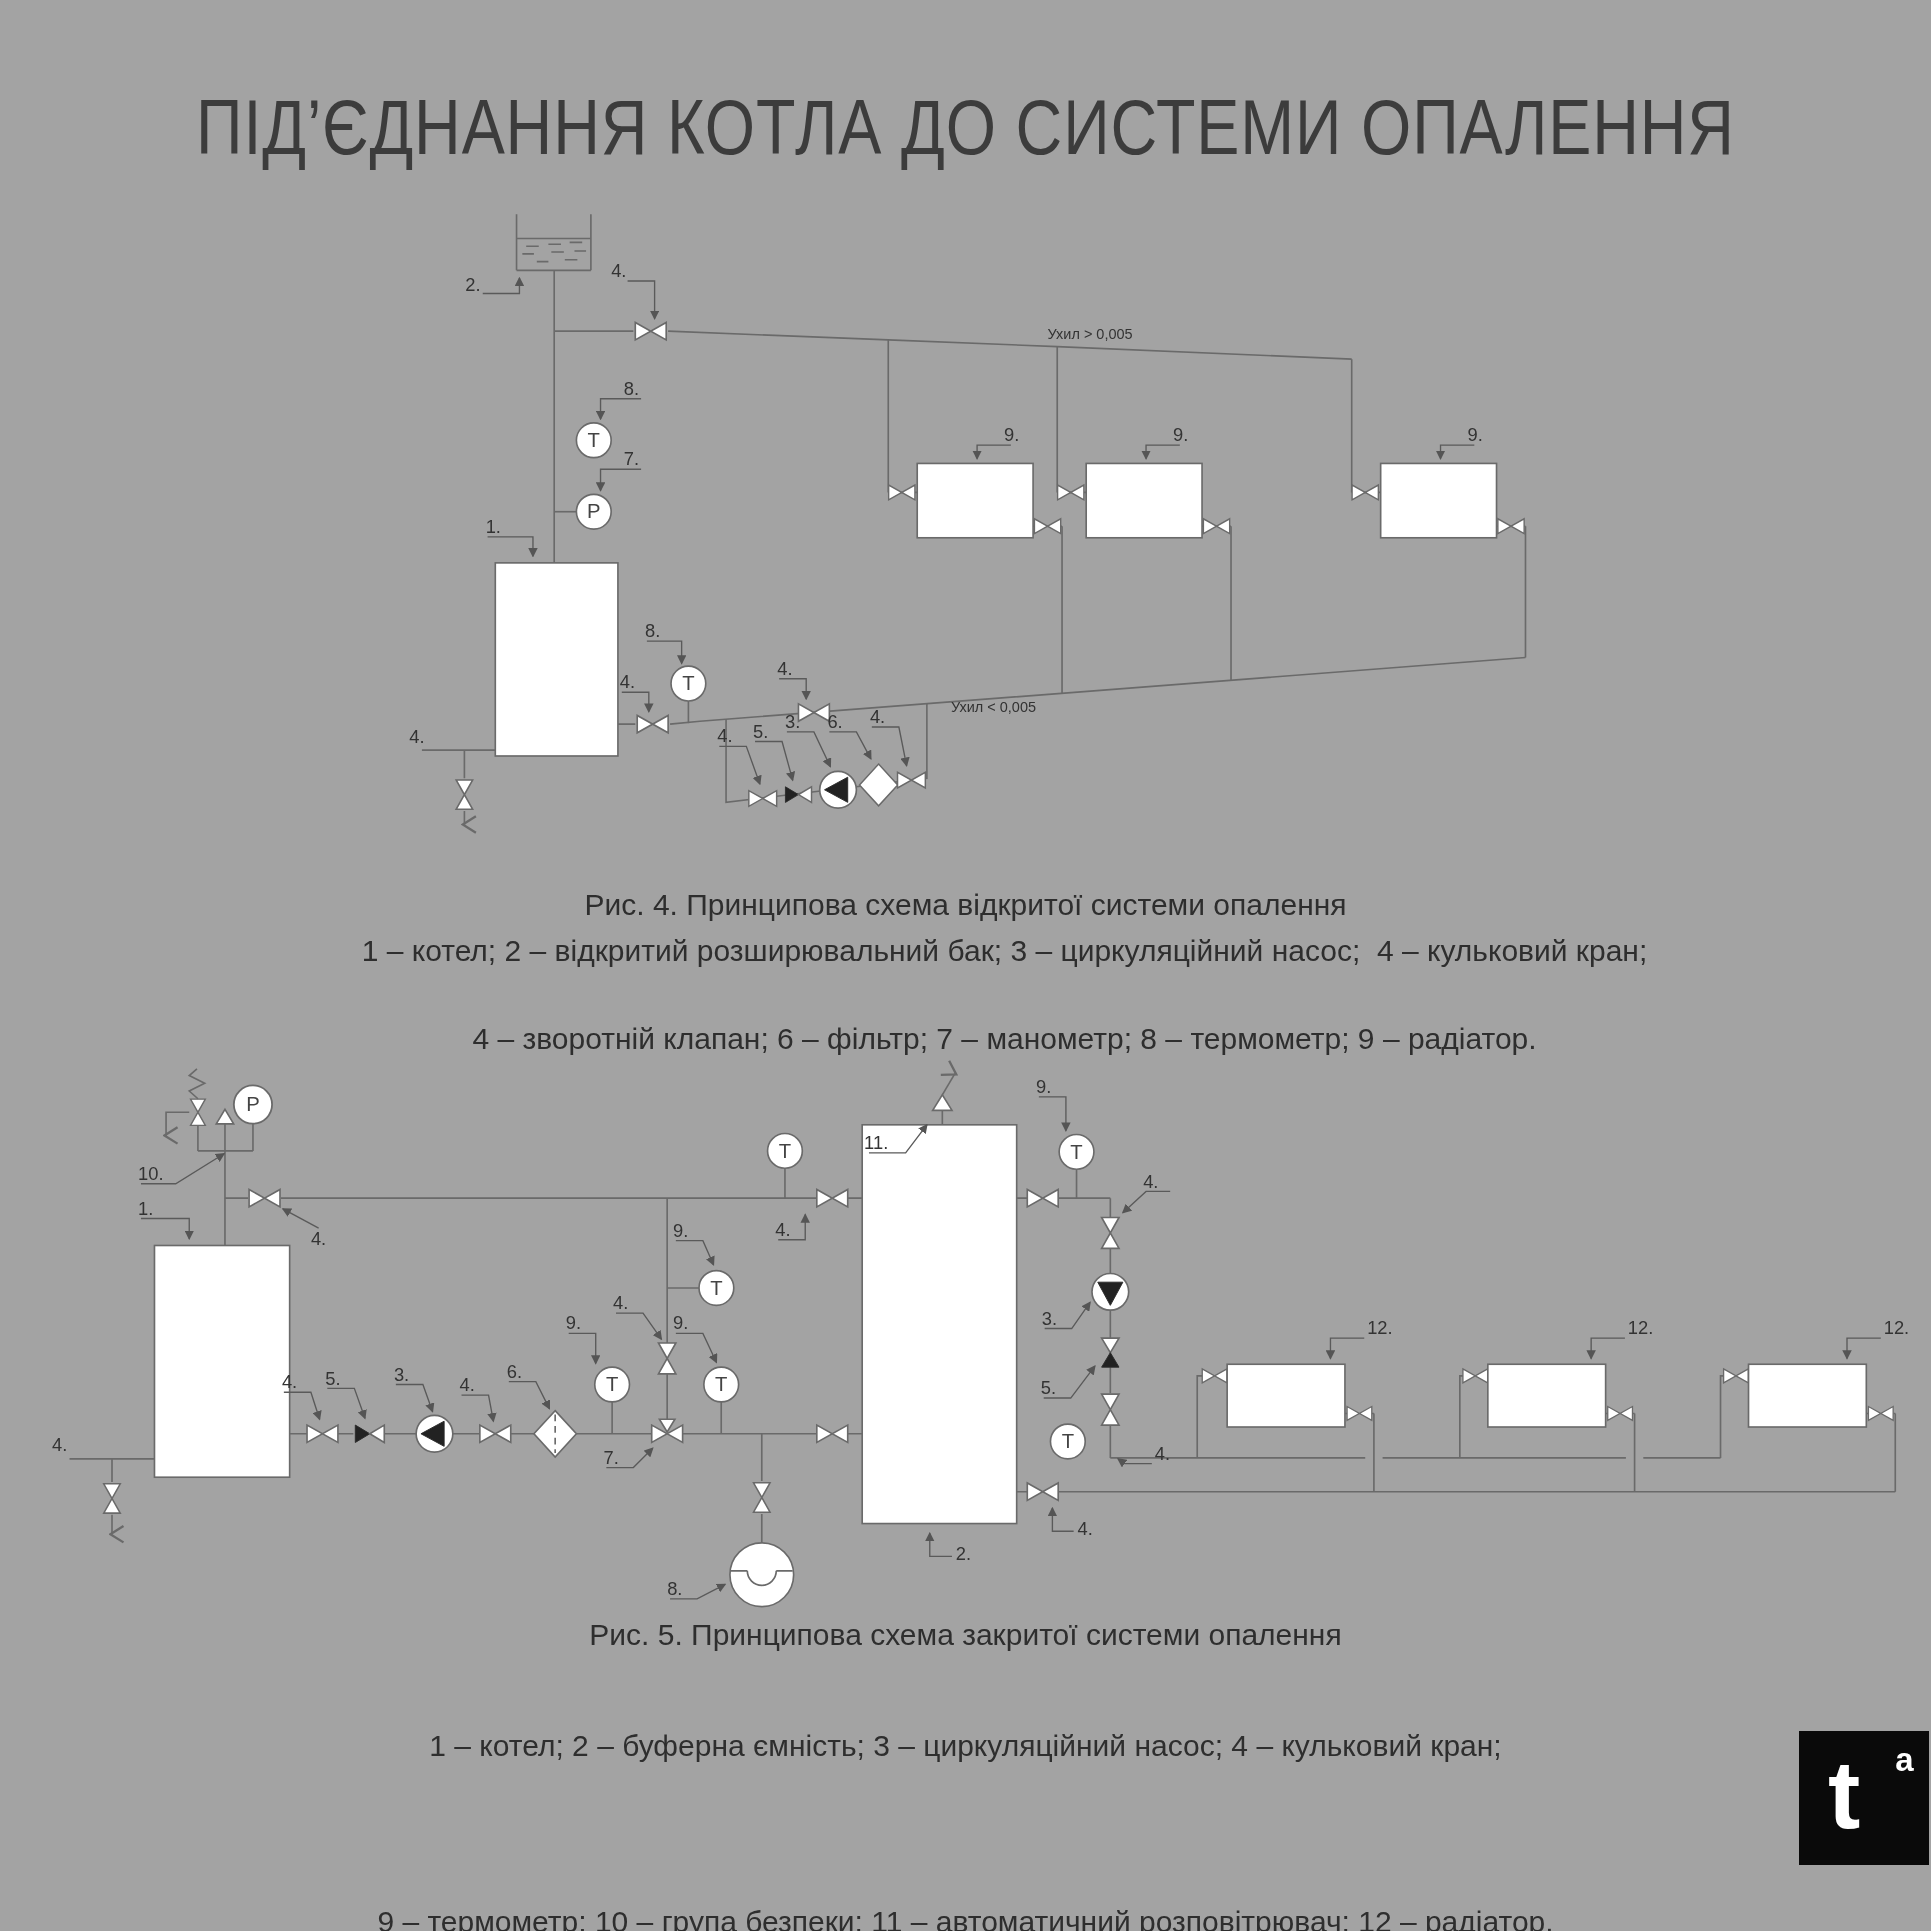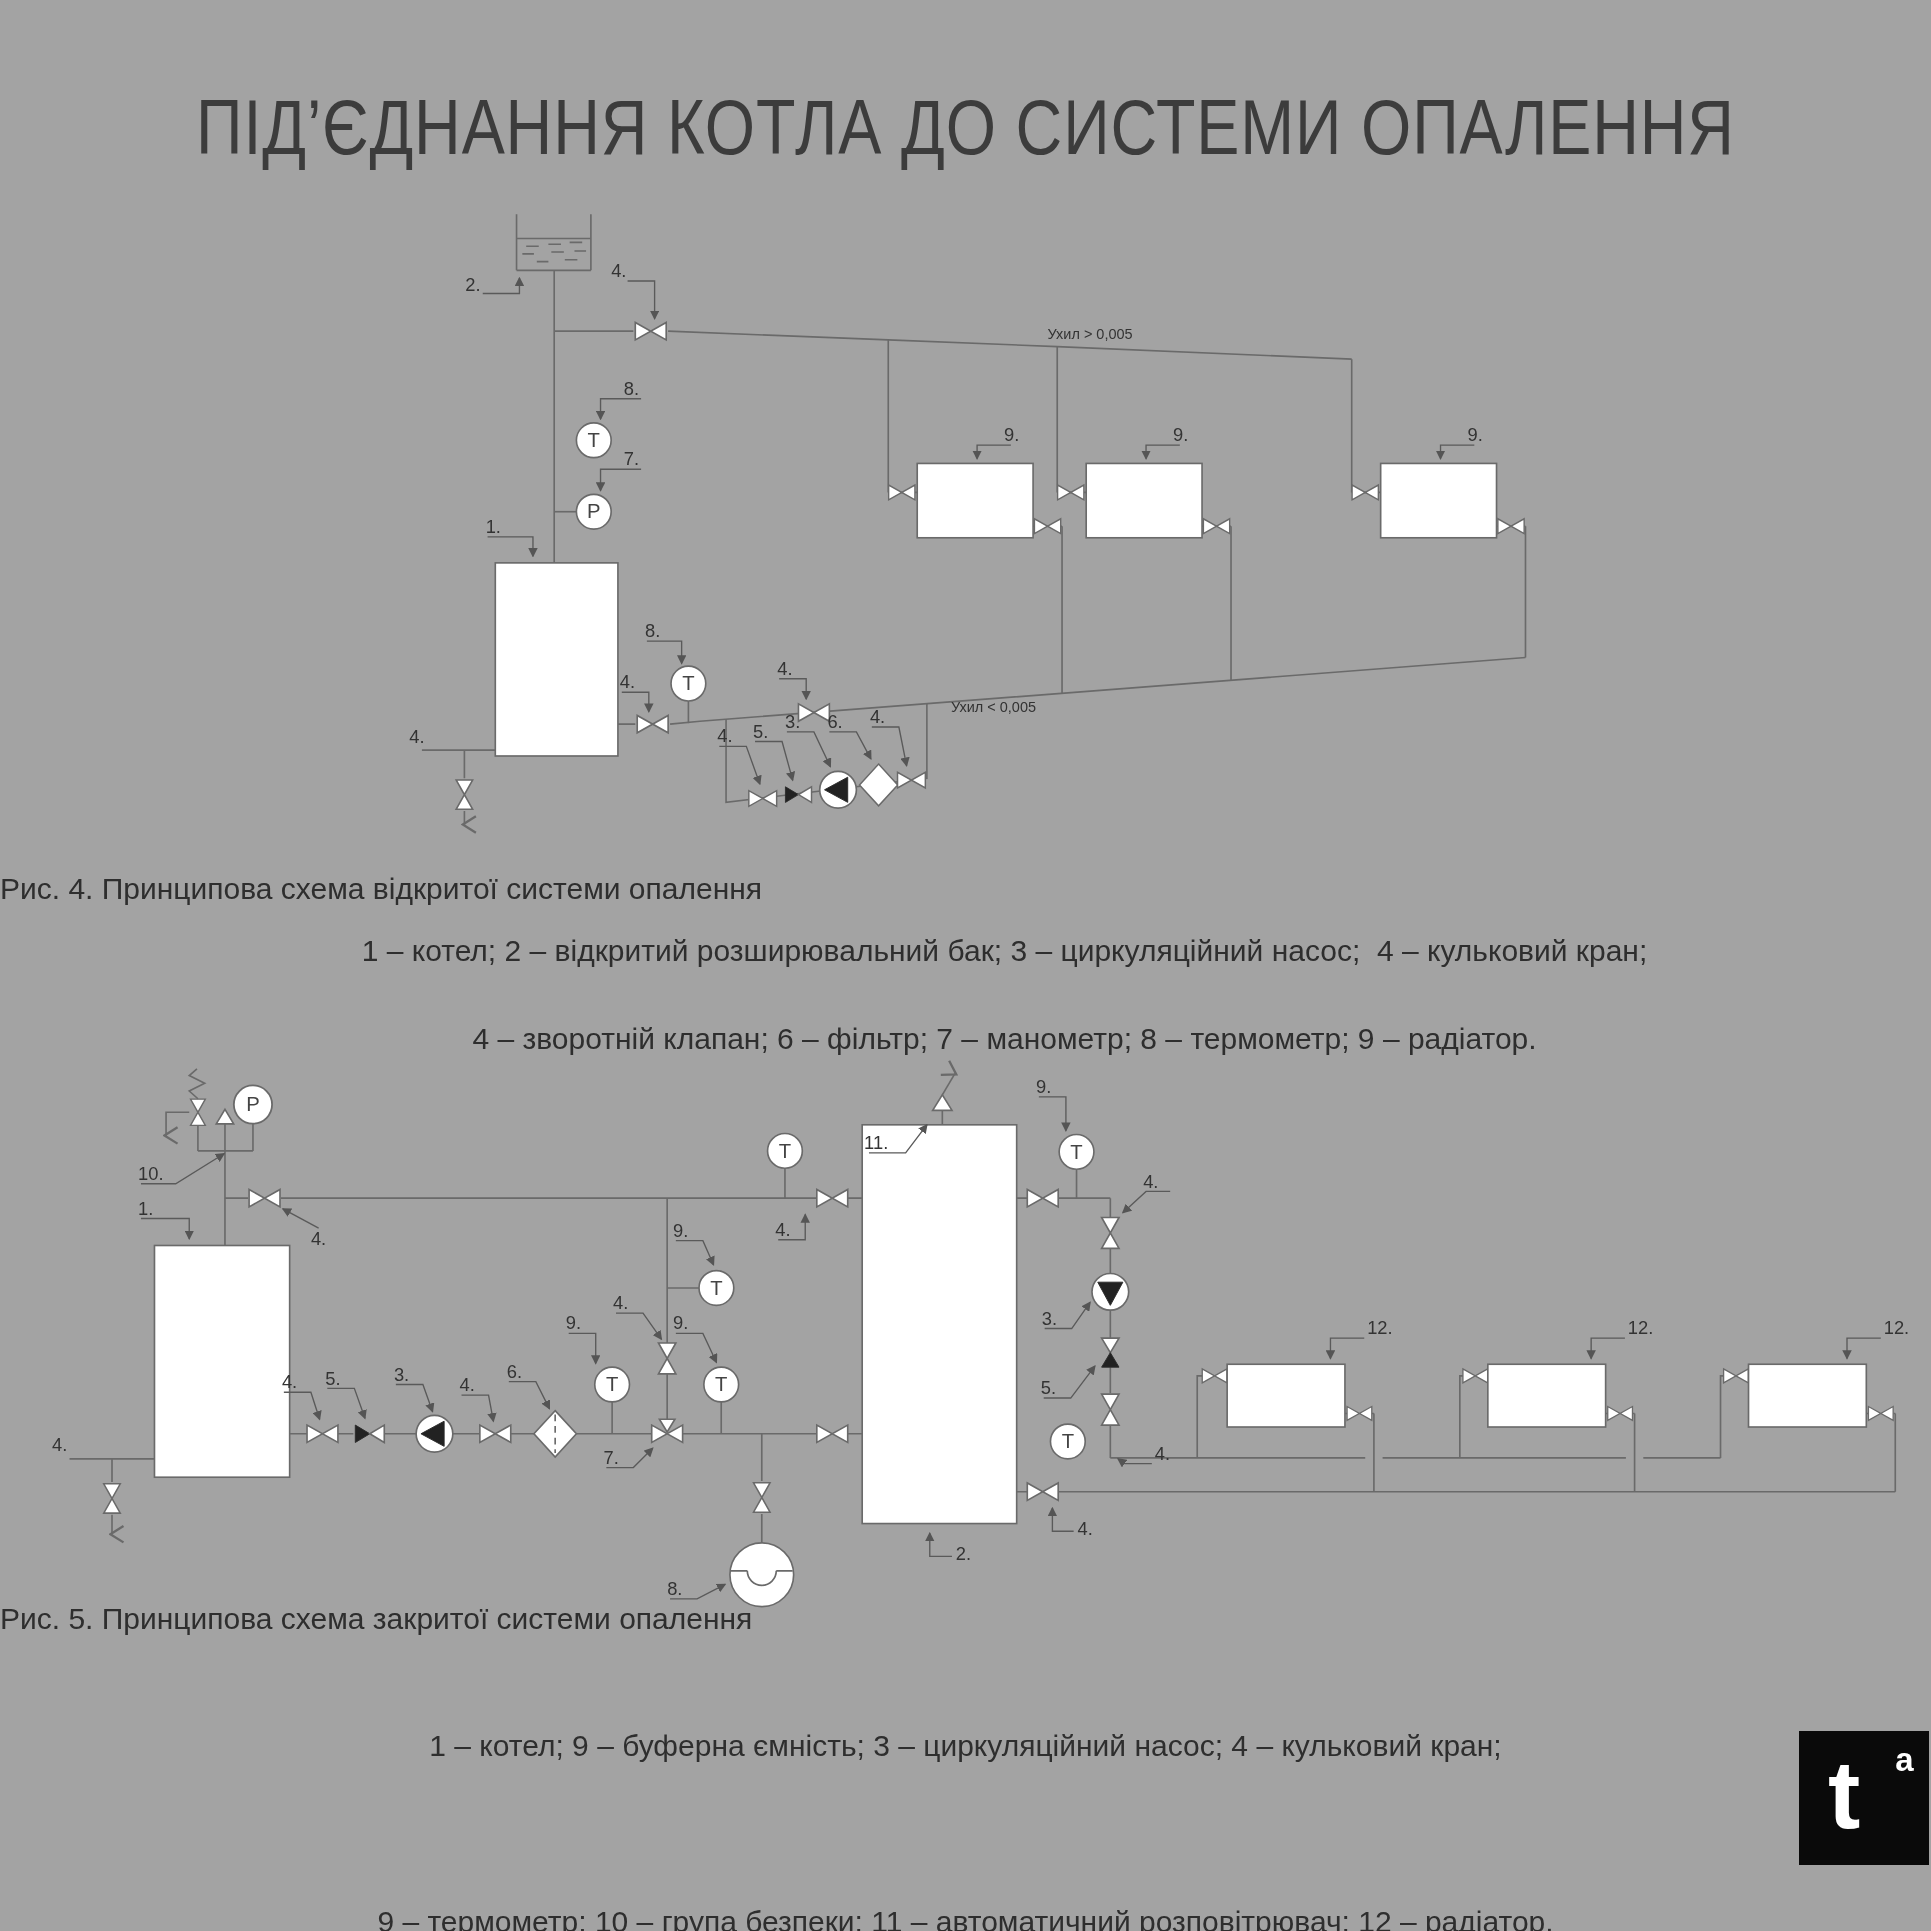--- a/index.html
+++ b/index.html
@@ -1,22 +1,22 @@
 <!DOCTYPE html>
 <html><head>
 <meta charset="utf-8">
 <style>
   html,body{margin:0;padding:0;background:#fff;}
   #page{position:relative;width:1931px;height:1931px;background:#a3a3a3;overflow:hidden;
         font-family:"Liberation Sans",sans-serif;}
   #title{position:absolute;top:83px;left:0;width:1931px;text-align:center;
          font-size:77px;font-weight:400;color:#3c3c3c;letter-spacing:1px;
          transform:scaleX(0.84);transform-origin:50% 50%;white-space:nowrap;}
-  .caption{position:absolute;left:0;width:1931px;
-           font-size:30px;color:#2e2e2e;}
+  .caption{position:absolute;left:0;width:1931px;text-align:center;
+           font-size:30px;color:#2e2e2e;margin-top:16px;}
   .legend{position:absolute;left:0;width:1931px;text-align:center;
           font-size:30px;color:#2e2e2e;line-height:44px;white-space:pre-wrap;}
   #cap4{top:872px;} #leg4{top:929px;margin-left:39px;} #cap5{top:1602px;} #leg5{top:1724px;}
   svg{position:absolute;left:0;top:0;}
   .p{stroke:#6a6a6a;stroke-width:1.7;fill:none;}
   .fw{stroke:#6a6a6a;stroke-width:1.7;fill:#ffffff;}
   .fwe{stroke:#6a6a6a;stroke-width:1.7;fill:#ffffff;fill-rule:evenodd;}
   .fd{stroke:#2a2a2a;stroke-width:1;fill:#222222;}
   .ld{stroke:#5a5a5a;stroke-width:1.4;fill:none;}
   .lb{font-family:"Liberation Sans",sans-serif;font-size:19px;fill:#333;}
@@ -310,21 +310,21 @@
   <text class="lb" x="1951" y="1382">12.</text>
   <text class="lb" x="54" y="1503">4.</text>
 </g>
 </svg>
 
 <div id="cap4" class="caption">Рис. 4. Принципова схема відкритої системи опалення</div>
 <div id="leg4" class="legend"><span>1 – котел; 2 – відкритий розширювальний бак; 3 – циркуляційний насос;  4 – кульковий кран;</span><br>
 <span>4 – зворотній клапан; 6 – фільтр; 7 – манометр; 8 – термометр; 9 – радіатор.</span></div>
 
 <div id="cap5" class="caption">Рис. 5. Принципова схема закритої системи опалення</div>
-<div id="leg5" class="legend"><span>1 – котел; 9 – буферна ємність; 3 – циркуляційний насос; 4 – кульковий кран;</span><br>
+<div id="leg5" class="legend"><span>1 – котел; 2 – буферна ємність; 3 – циркуляційний насос; 4 – кульковий кран;</span><br>
 <br>
 <span>9 – термометр; 10 – група безпеки; 11 – автоматичний розповітрювач; 12 – радіатор.</span></div>
 
 <div id="logo">
   <span class="t">t</span>
   <span class="a">a</span>
 </div>
 
 </div>
 

